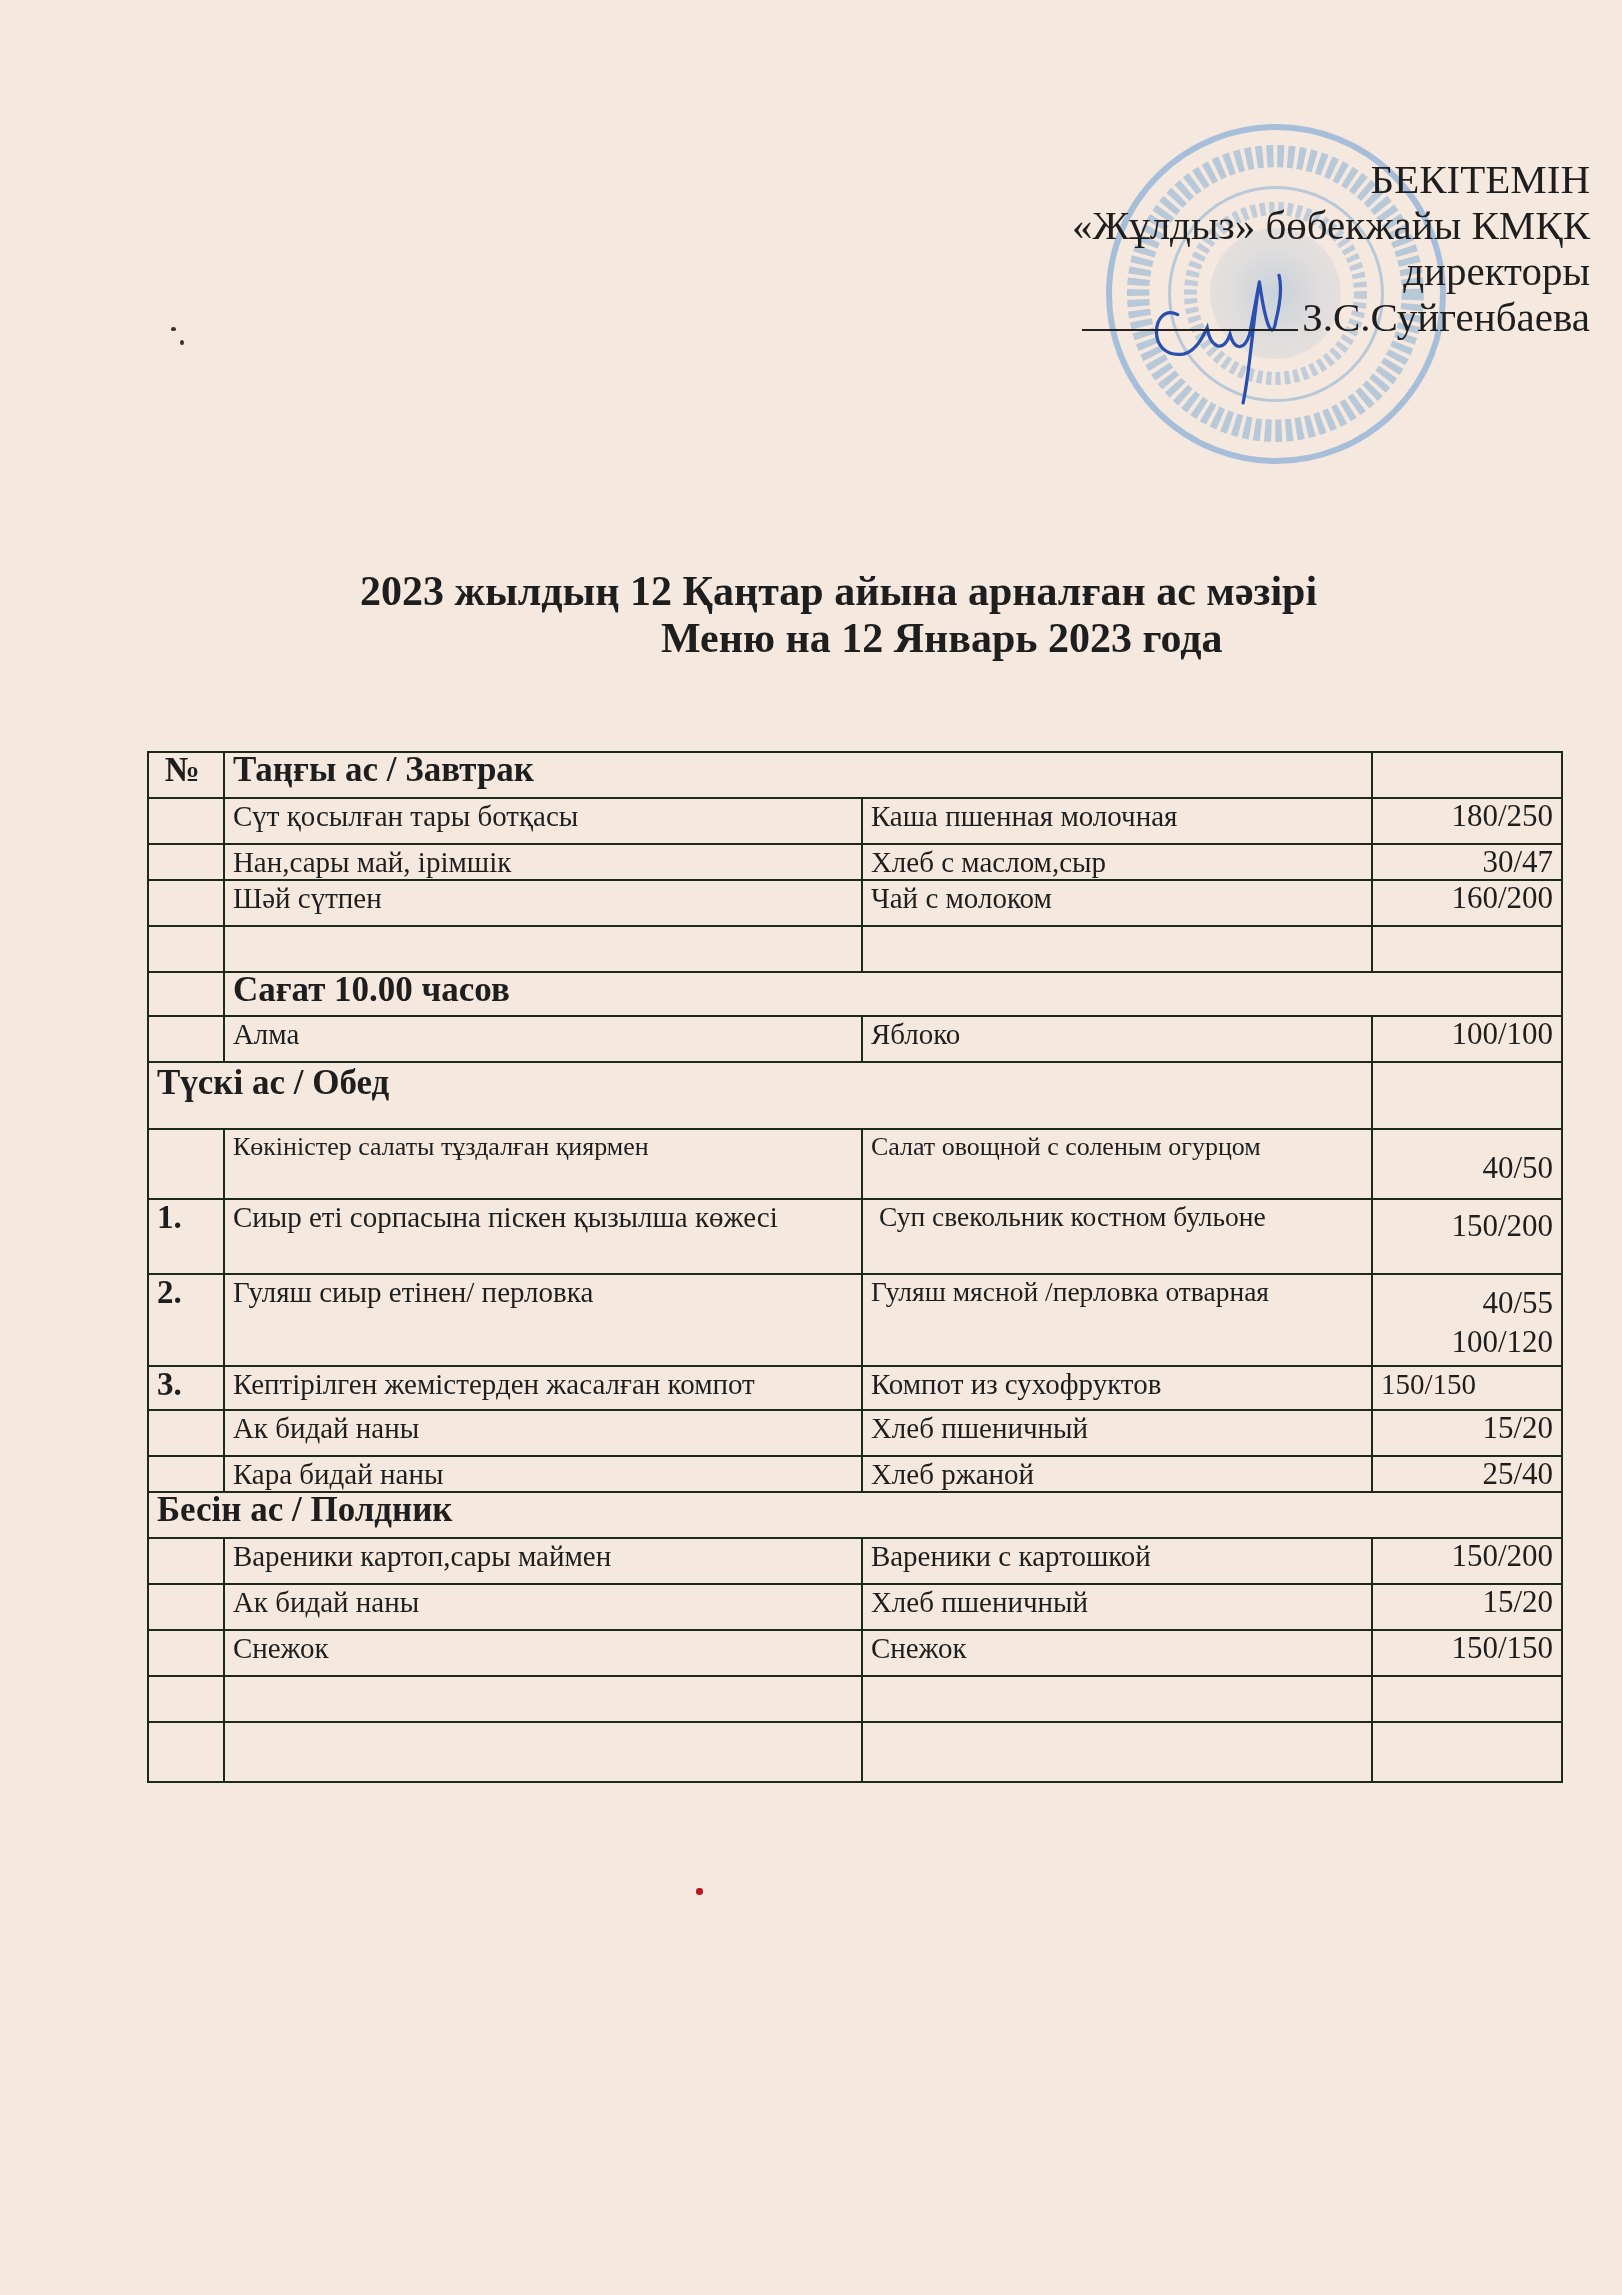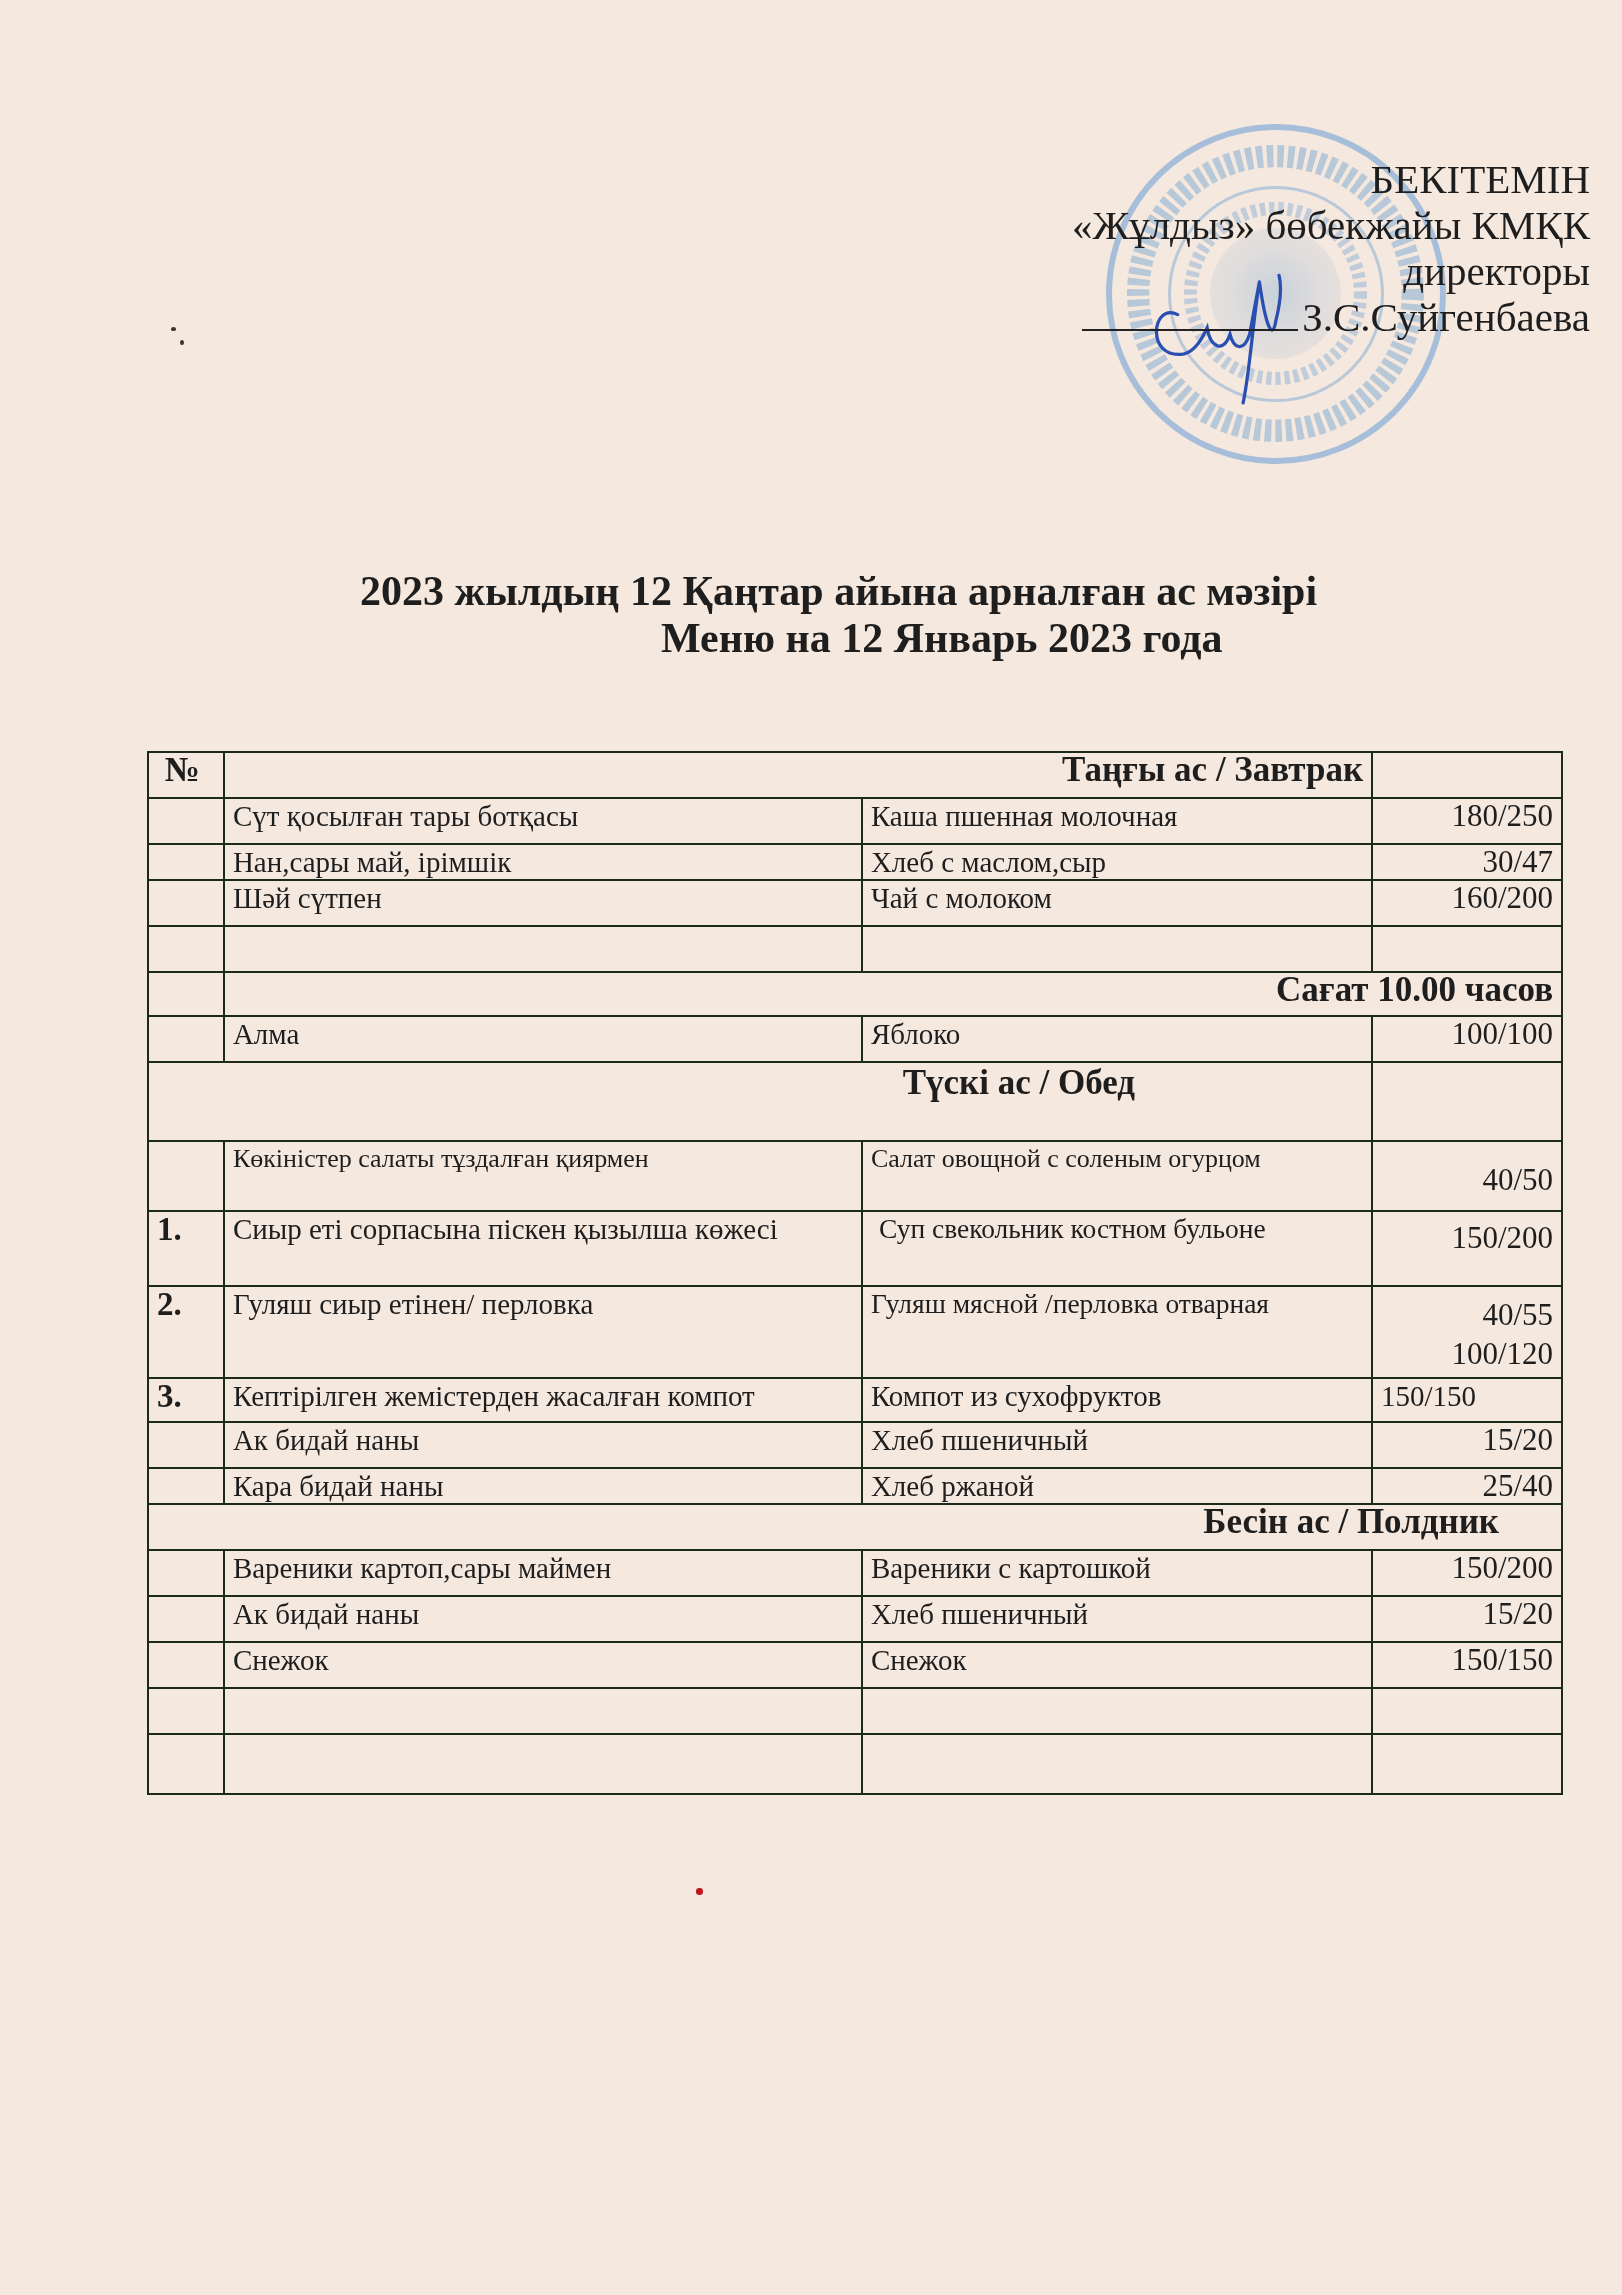--- a/index.html
+++ b/index.html
@@ -52,21 +52,21 @@
   }
   table.menu td {
     border: 2.6px solid #1c2a1c; padding: 0 7.9px; vertical-align: top;
     line-height: 34px;
   }
   .col-num { width: 76px; }
   .col-kz { width: 638px; }
   .col-ru { width: 510px; }
   .col-qty { width: 190px; }
   td.num { font-weight: bold; font-size: 33px; text-align: left; padding-left: 10.5px; }
-  td.head { font-weight: bold; font-size: 35px; text-align: right; vertical-align: middle; }
+  td.head { font-weight: bold; font-size: 35px; text-align: left; vertical-align: middle; }
   td.qty { text-align: right; font-size: 31px; vertical-align: bottom; padding-bottom: 1.3px; }
   td.kz, td.ru { padding-top: 3.9px; }
 </style>
 </head>
 <body>
 
 <div class="speck" style="left:171px;top:327px;width:5.2px;height:3.9px;background:#333;"></div>
 <div class="speck" style="left:180px;top:340px;width:3.9px;height:5.2px;background:#333;"></div>
 <div class="speck" style="left:696px;top:1888px;width:6.5px;height:6.5px;background:#c0141e;"></div>
 
@@ -138,21 +138,21 @@
       <td></td>
       <td class="head" colspan="3">Сағат 10.00 часов</td>
     </tr>
     <tr style="height:46px">
       <td class="num"></td>
       <td class="kz">Алма</td>
       <td class="ru">Яблоко</td>
       <td class="qty">100/100</td>
     </tr>
 
-    <tr style="height:79px">
+    <tr style="height:67px">
       <td class="head" colspan="3" style="vertical-align:top;padding-top:2.6px;padding-right:236px;">Түскі ас / Обед</td>
       <td></td>
     </tr>
     <tr style="height:70px">
       <td class="num"></td>
       <td class="kz" style="font-size:26px;">Көкіністер салаты тұздалған қиярмен</td>
       <td class="ru" style="font-size:26px;">Салат овощной с соленым огурцом</td>
       <td class="qty" style="vertical-align:top;padding-top:21px;">40/50</td>
     </tr>
     <tr style="height:75px">

